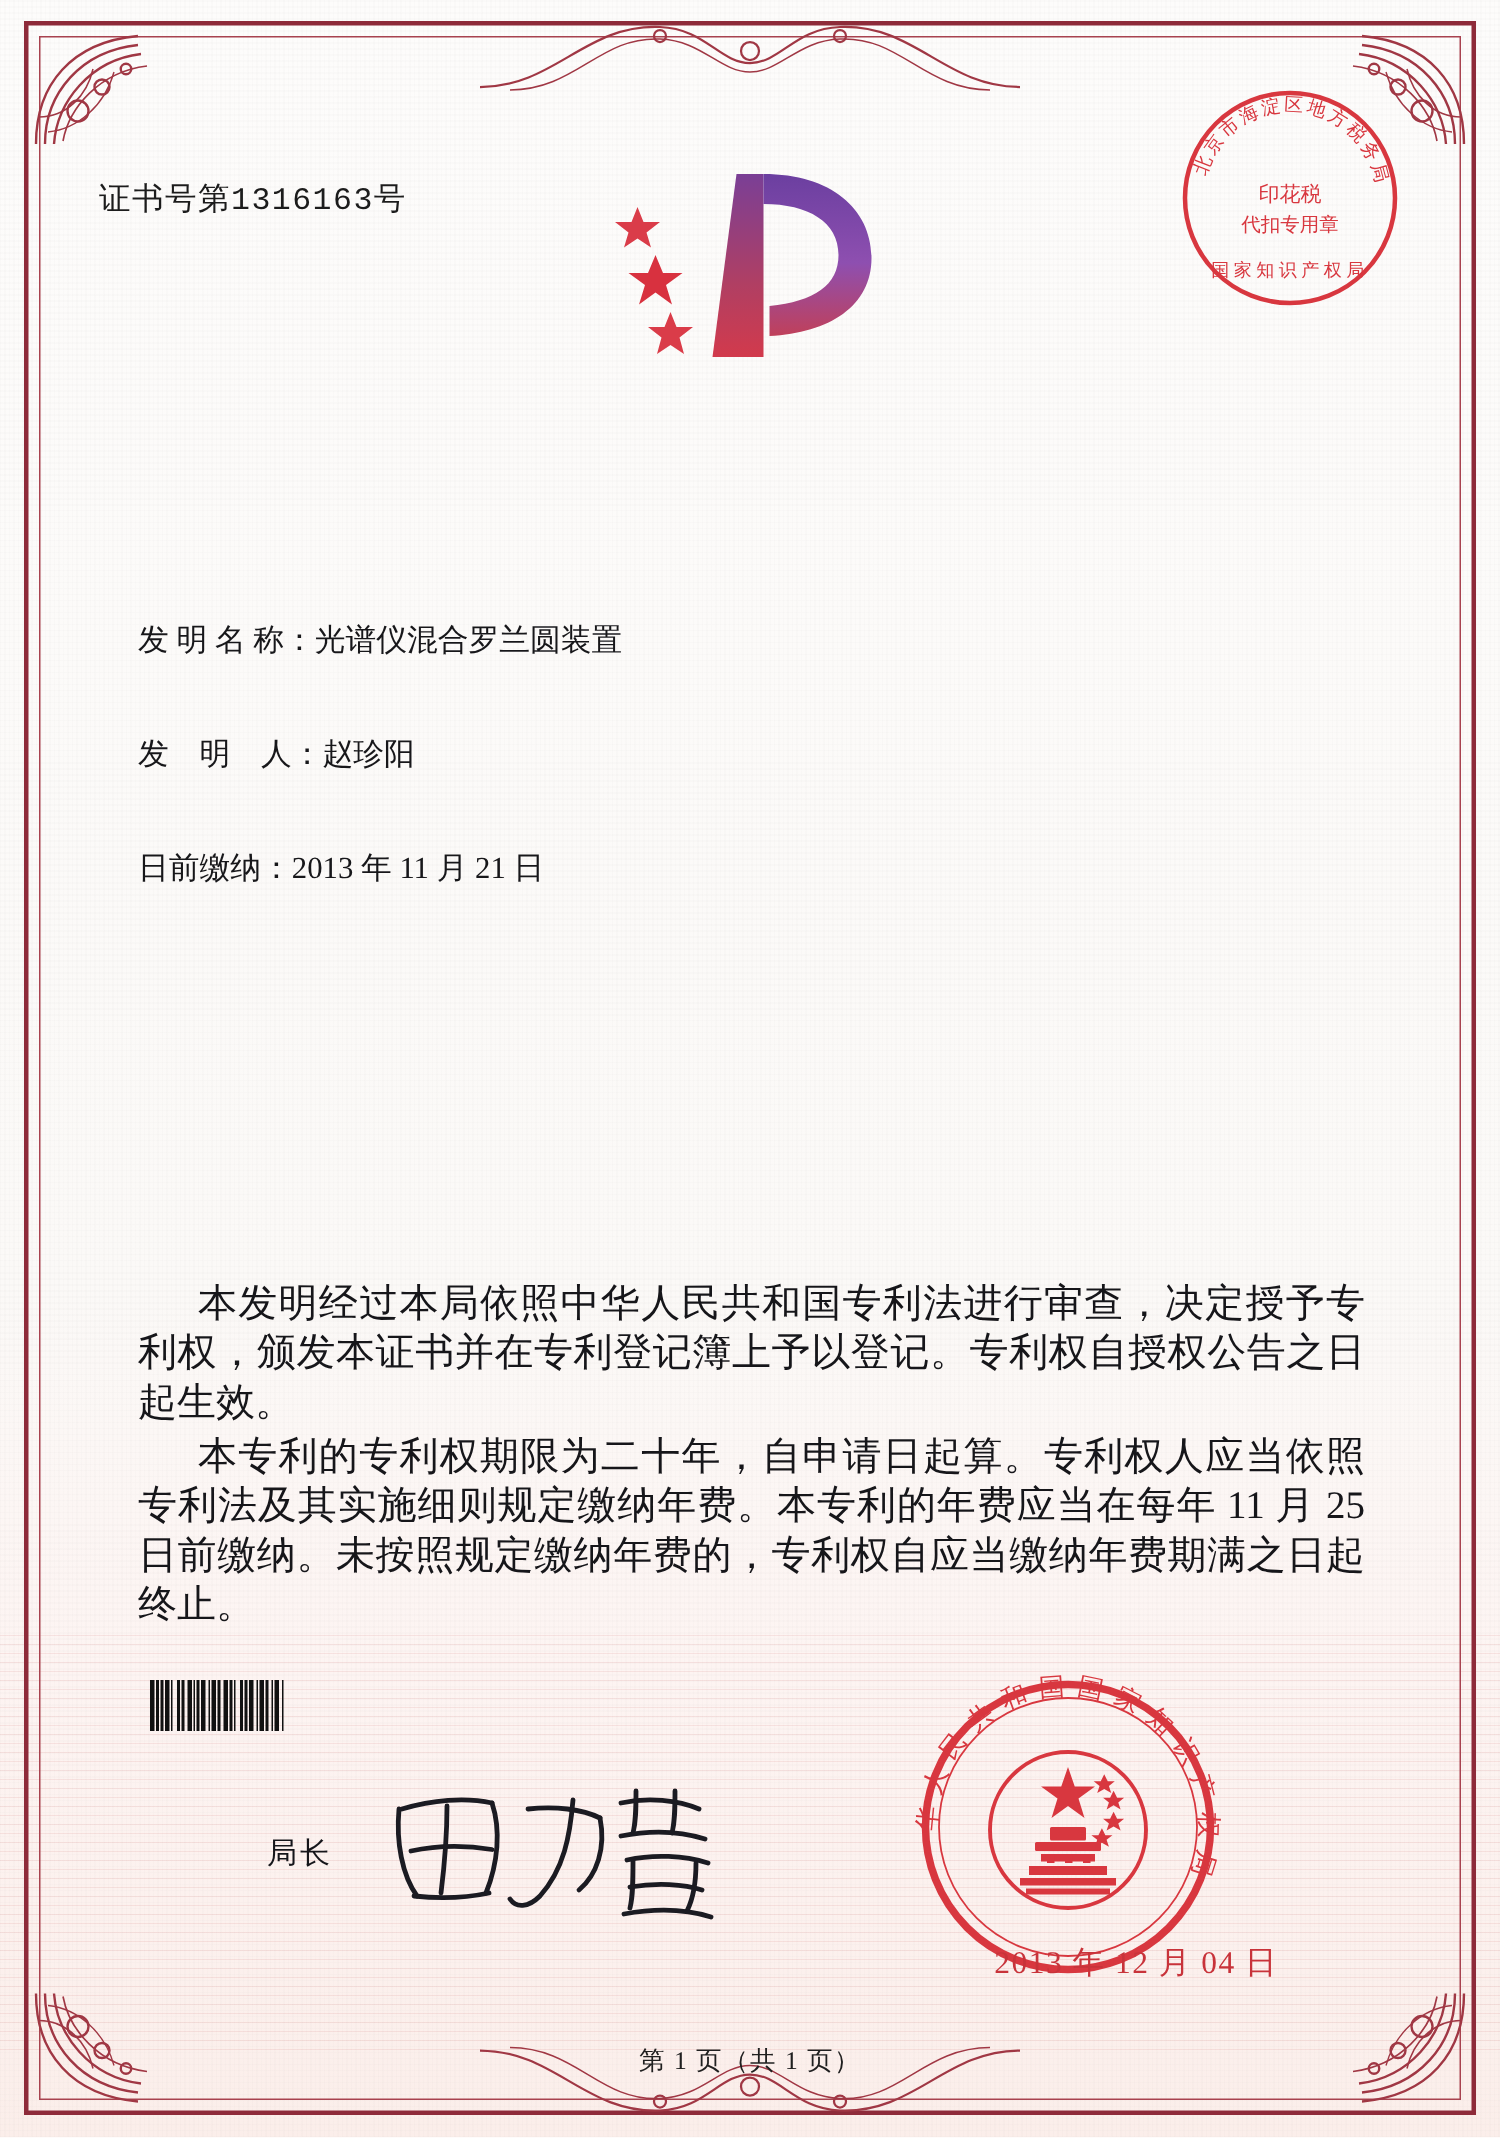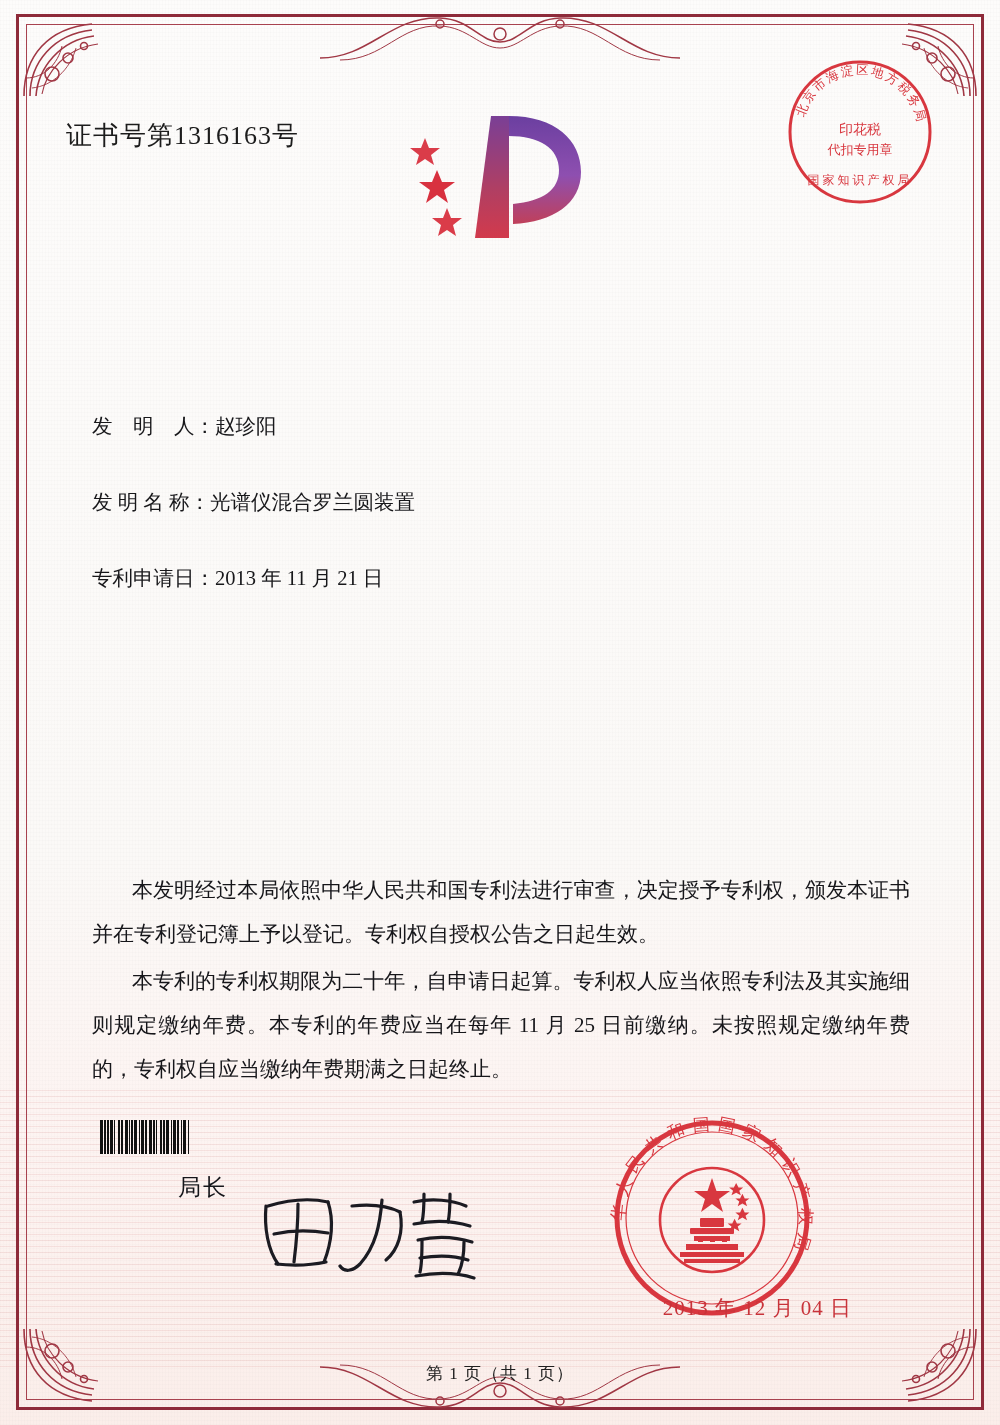--- a/index.html
+++ b/index.html
@@ -76,24 +76,25 @@
     position: absolute;
     left: 300px; bottom: 8px;
     width: 400px; height: 58px;
     transform: scaleY(-1);
   }
 
   
   .cert-no {
     position: absolute;
     left: 66px; top: 118px;
-    font-size: 26px;
+    font-size: 21px;
     color: #1c1c1c;
     letter-spacing: 1px;
     white-space: nowrap;
+    font-family: Liberation Mono, monospace;
   }
   .logo {
     position: absolute;
     left: 405px; top: 100px;
     width: 190px; height: 150px;
   }
   .stamp-tax {
     position: absolute;
     right: 60px; top: 52px;
     width: 160px; height: 160px;
@@ -131,25 +132,24 @@
   .field-value {
     color: #17171a;
   }
 
   
   .body-text {
     position: absolute;
     left: 92px;
     top: 852px;
     width: 818px;
-    font-size: 21px;
-    line-height: 44px;
+    font-size: 26px;
+    line-height: 33px;
     color: #16161a;
     text-align: justify;
-    margin-top: 16px;
   }
   .body-text p {
     margin: 0 0 3px 0;
     text-indent: 40px;
   }
 
   
   .barcode {
     position: absolute;
     left: 100px;
@@ -163,22 +163,22 @@
   .barcode i {
     display: block;
     background: #111;
     height: 100%;
   }
 
   
   .sig-label {
     position: absolute;
     left: 178px;
-    top: 1172px;
-    font-size: 23px;
+    top: 1222px;
+    font-size: 20px;
     color: #15151a;
     letter-spacing: 2px;
   }
   .signature {
     position: absolute;
     left: 248px;
     top: 1176px;
     width: 230px;
     height: 110px;
   }
@@ -332,27 +332,27 @@
       <textPath href="#taxArcFull" startOffset="8%">北京市海淀区地方税务局</textPath>
     </text>
     <text x="80" y="82" text-anchor="middle" font-size="14" fill="#d8373f" font-family="'Liberation Serif',serif">印花税</text>
     <text x="80" y="102" text-anchor="middle" font-size="13" fill="#d8373f" font-family="'Liberation Serif',serif">代扣专用章</text>
     <text x="80" y="132" text-anchor="middle" font-size="12" fill="#d8373f" font-family="'Liberation Serif',serif" letter-spacing="3">国家知识产权局</text>
   </svg>
 
 
   <div class="fields">
     <div class="field-row">
+      <span class="field-label">发 明 名 称：</span><span class="field-value">光谱仪混合罗兰圆装置</span>
+    </div>
+    <div class="field-row">
       <span class="field-label">发　明　人：</span><span class="field-value">赵珍阳</span>
     </div>
     <div class="field-row">
-      <span class="field-label">发 明 名 称：</span><span class="field-value">光谱仪混合罗兰圆装置</span>
-    </div>
-    <div class="field-row">
-      <span class="field-label">专利申请日：</span><span class="field-value">2013 年 11 月 21 日</span>
+      <span class="field-label">日前缴纳：</span><span class="field-value">2013 年 11 月 21 日</span>
     </div>
   </div>
 
   <div class="body-text">
     <p>本发明经过本局依照中华人民共和国专利法进行审查，决定授予专利权，颁发本证书并在专利登记簿上予以登记。专利权自授权公告之日起生效。</p>
     <p>本专利的专利权期限为二十年，自申请日起算。专利权人应当依照专利法及其实施细则规定缴纳年费。本专利的年费应当在每年 11 月 25 日前缴纳。未按照规定缴纳年费的，专利权自应当缴纳年费期满之日起终止。</p>
   </div>
 
   <div class="barcode" id="barcode">
       <i style="width:3px"></i>

